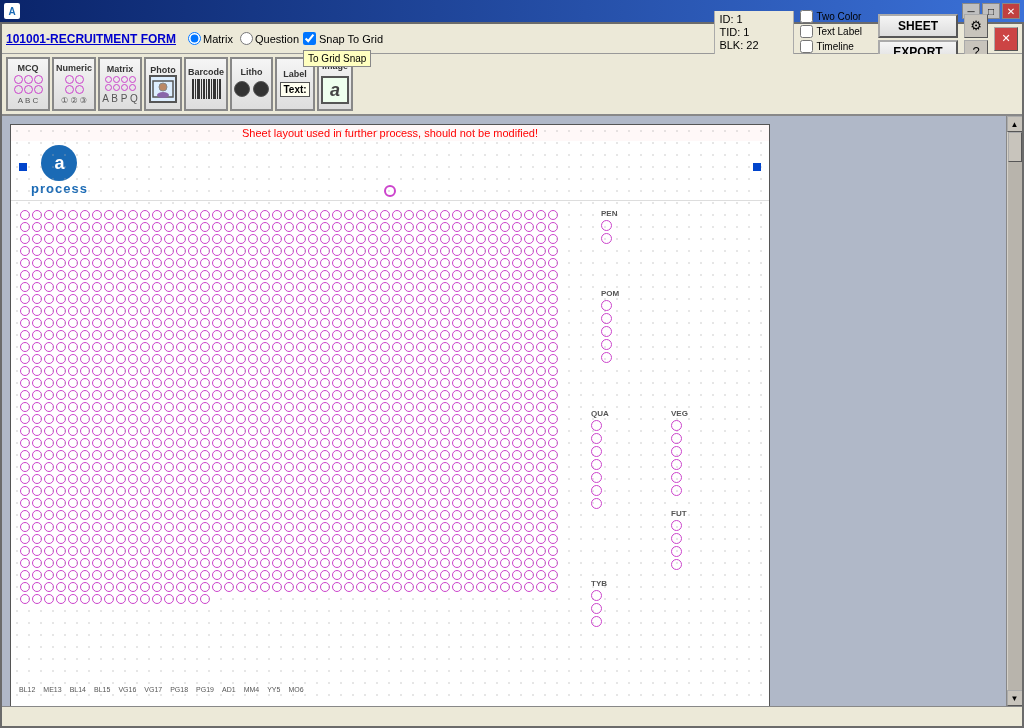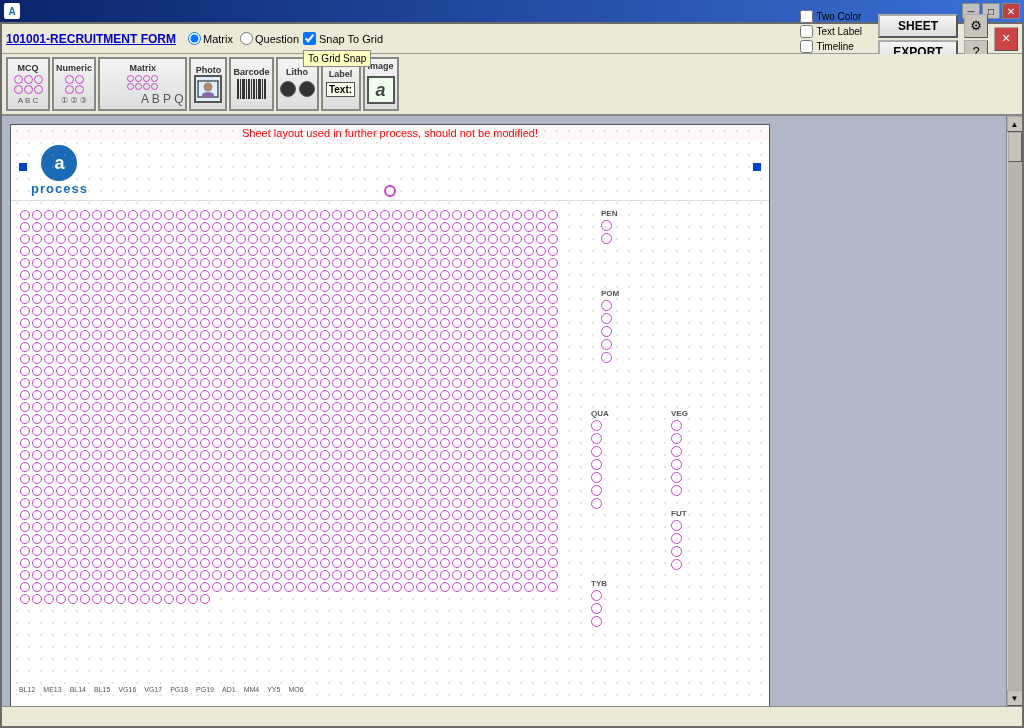--- a/index.html
+++ b/index.html
@@ -329,20 +329,26 @@
     </div>
 
     <div class="snap-check" style="position:relative;">
       <input type="checkbox" checked="" style="">
       <span>Snap To Grid</span>
       <div class="grid-snap-tooltip" style="top:18px; left:0px; font-size:10px;">To Grid Snap</div>
     </div>
 
     <div style="flex:1"></div>
 
+    <div id="info-panel">
+      <span>ID: 1</span>
+      <span>TID: 1</span>
+      <span>BLK: 22</span>
+      <span>QUE: 45</span>
+    </div>
 
 
     <div id="checkboxes-panel">
       <div class="check-item">
         <input type="checkbox" style="">
         <span>Two Color</span>
       </div>
       <div class="check-item">
         <input type="checkbox" style="">
         <span>Text Label</span>
@@ -400,21 +406,21 @@
       <div style="display:grid;grid-template-columns:repeat(4,7px);gap:1px;margin:2px 0;">
         <div style="width:7px;height:7px;border:1.5px solid #cc44cc;border-radius:50%;"></div>
         <div style="width:7px;height:7px;border:1.5px solid #cc44cc;border-radius:50%;"></div>
         <div style="width:7px;height:7px;border:1.5px solid #cc44cc;border-radius:50%;"></div>
         <div style="width:7px;height:7px;border:1.5px solid #cc44cc;border-radius:50%;"></div>
         <div style="width:7px;height:7px;border:1.5px solid #cc44cc;border-radius:50%;"></div>
         <div style="width:7px;height:7px;border:1.5px solid #cc44cc;border-radius:50%;"></div>
         <div style="width:7px;height:7px;border:1.5px solid #cc44cc;border-radius:50%;"></div>
         <div style="width:7px;height:7px;border:1.5px solid #cc44cc;border-radius:50%;"></div>
       </div>
-      <span style="font-size:12px;color:#555;margin-left:39px;">A B P Q</span>
+      <span style="font-size:10px;color:#555;">A B P Q</span>
     </button>
 
     <button class="tool-btn" style="min-width:38px;">
       <span class="tool-label">Photo</span>
       <div class="photo-icon">
         <svg width="24" height="24" viewBox="0 0 24 24">
           <rect x="2" y="4" width="20" height="16" fill="#ddeeff" stroke="#555" stroke-width="1.5"></rect>
           <circle cx="12" cy="10" r="4" fill="#bb8866" stroke="#888" stroke-width="1"></circle>
           <ellipse cx="12" cy="18" rx="6" ry="3" fill="#8866aa"></ellipse>
         </svg>

